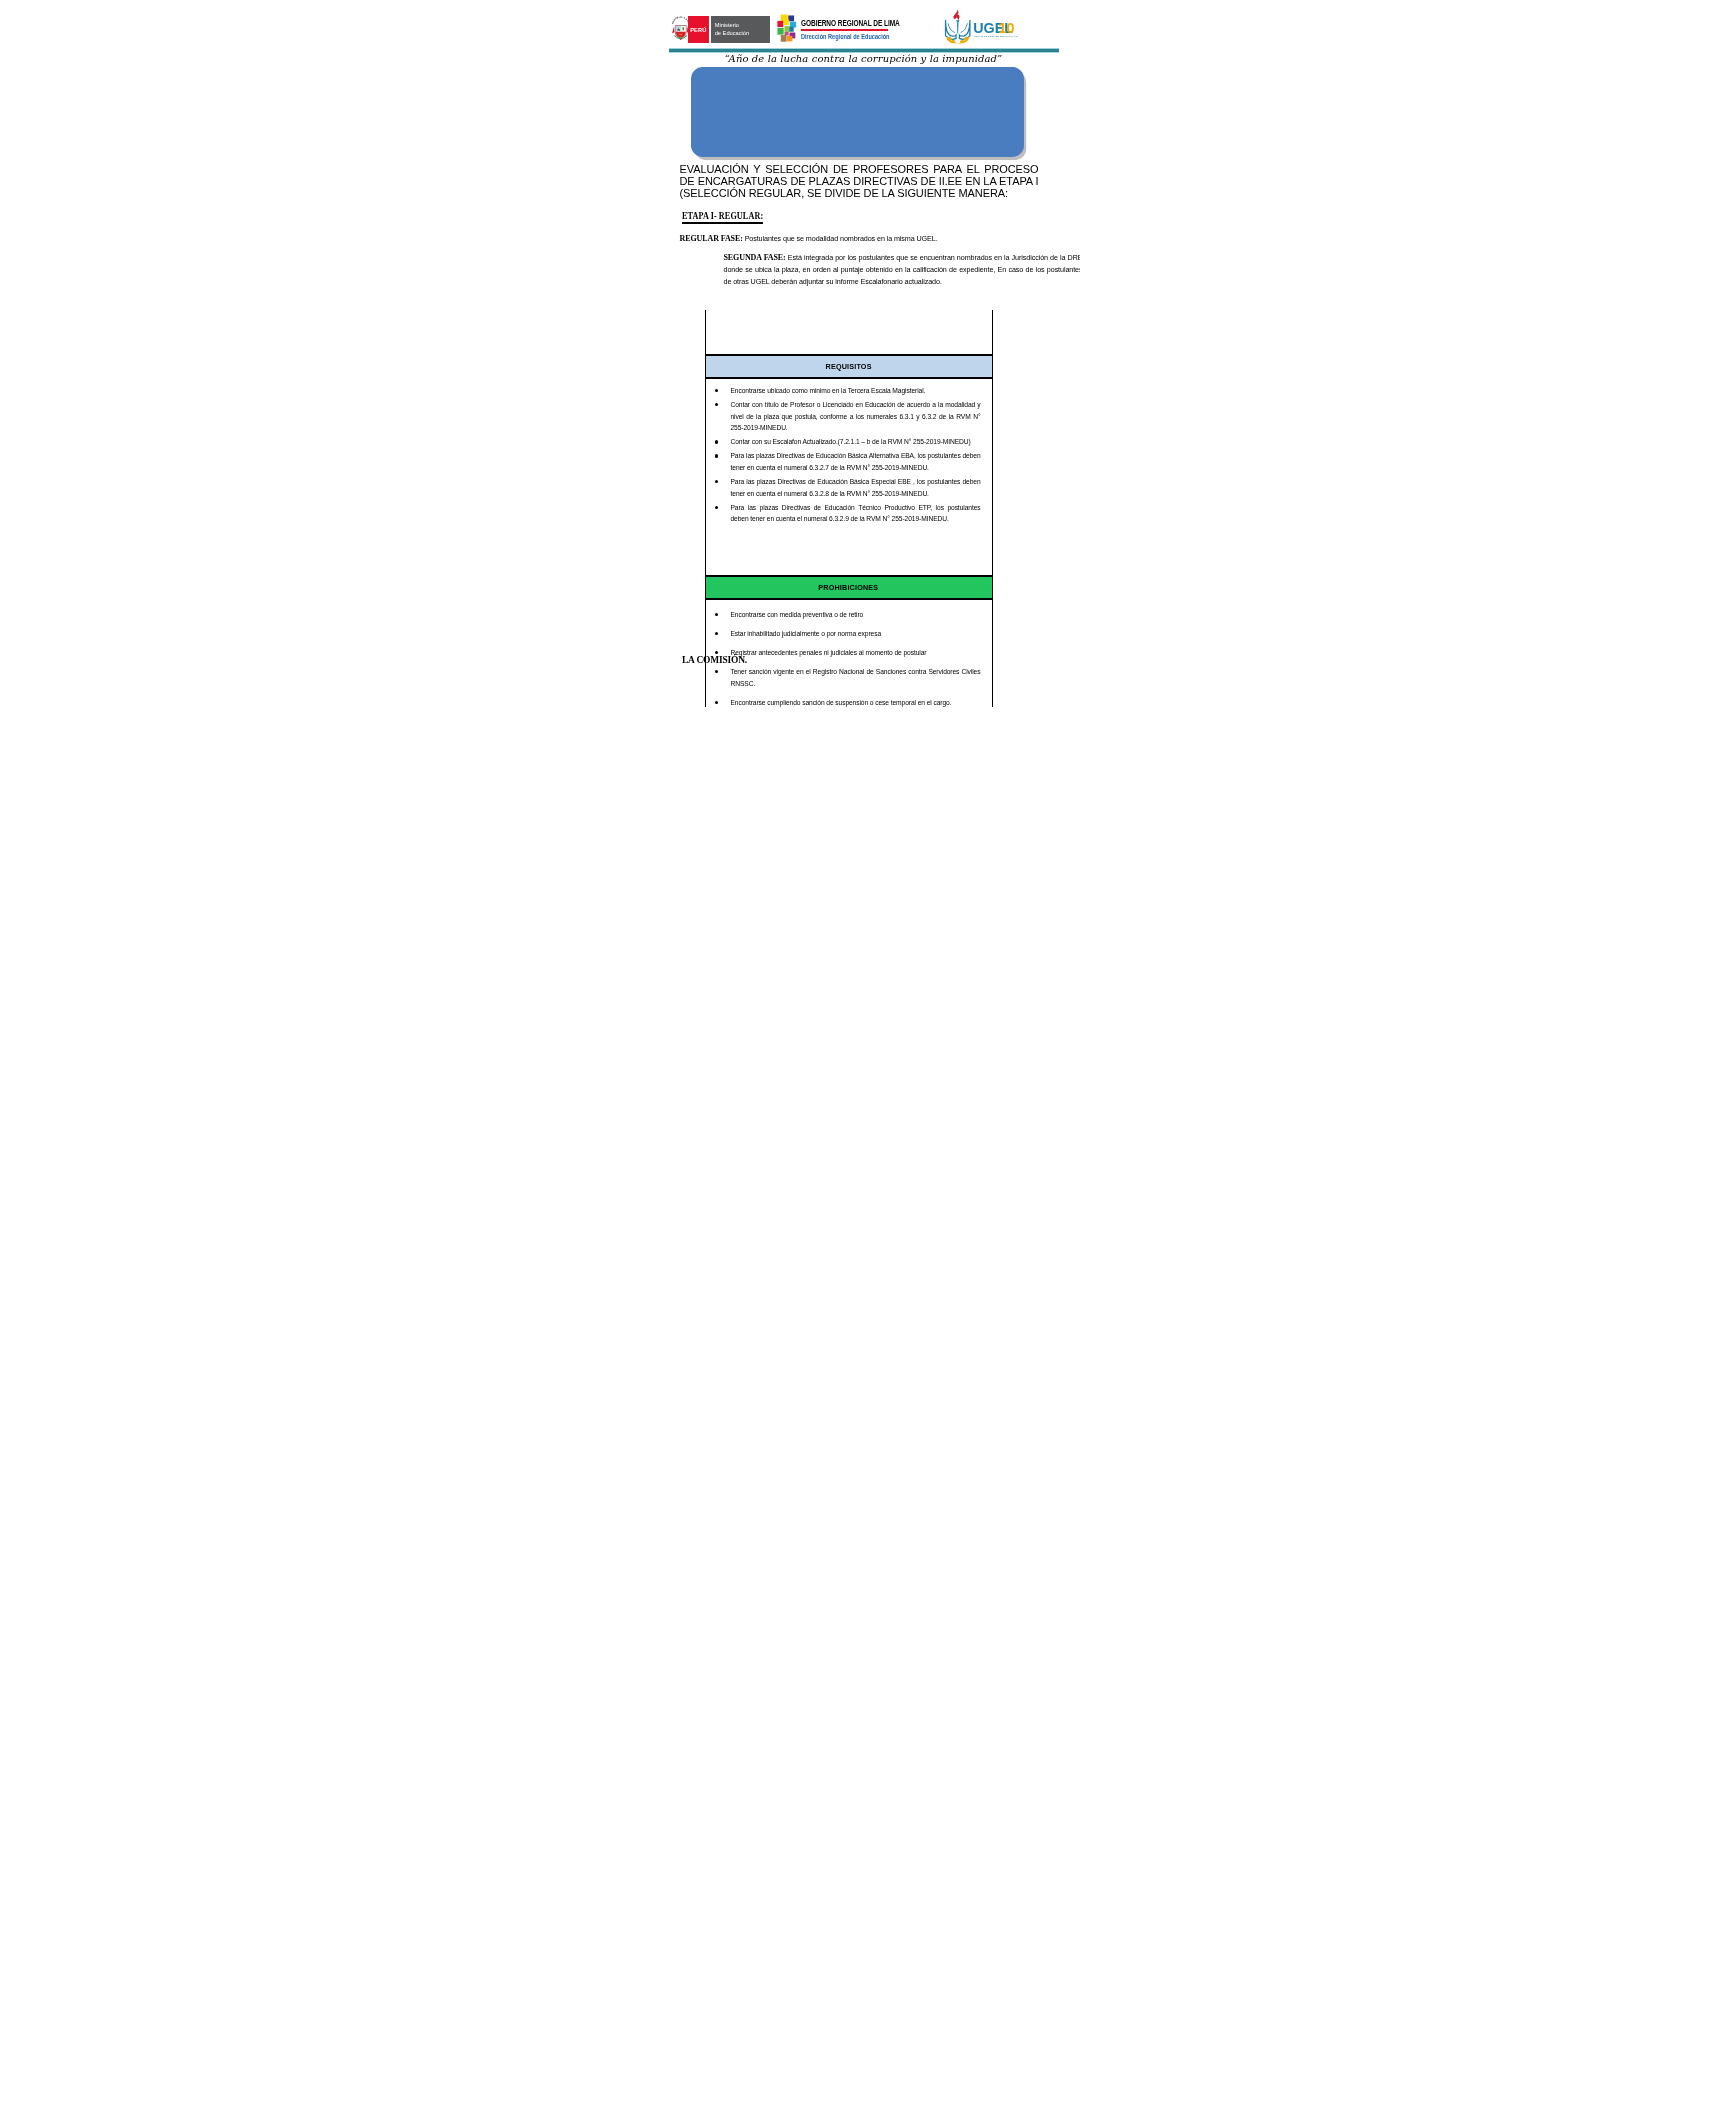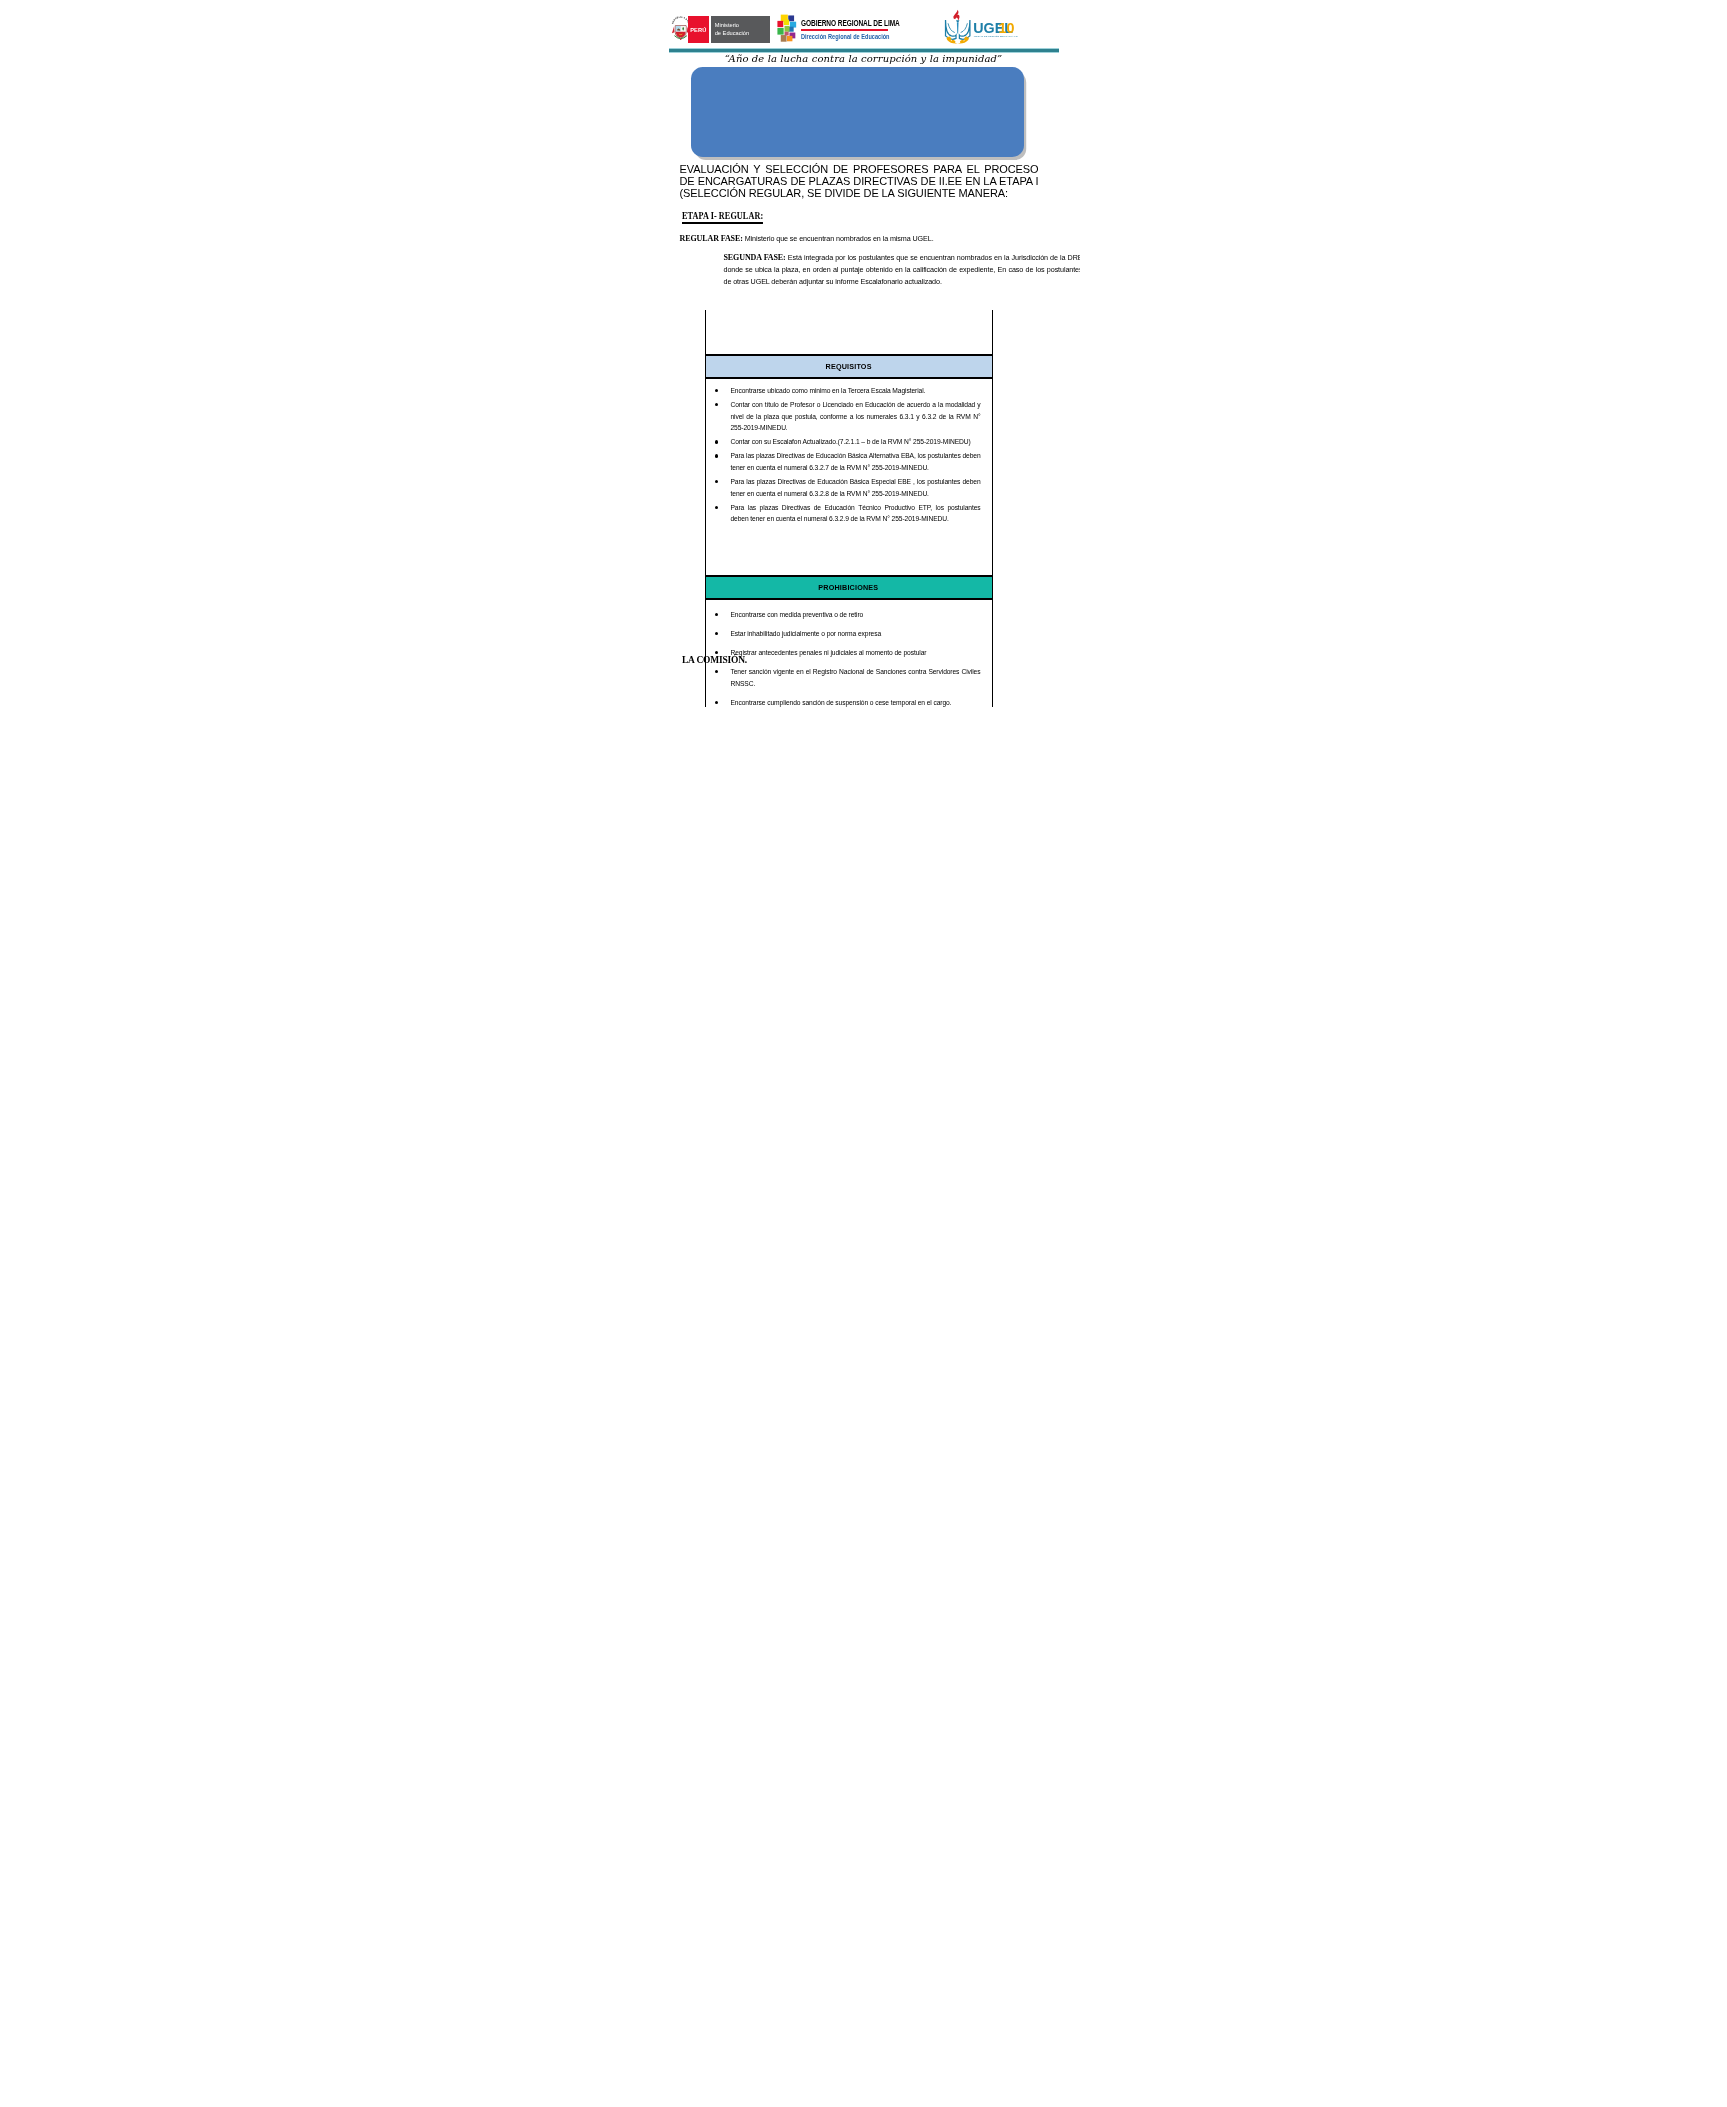--- a/index.html
+++ b/index.html
@@ -74,21 +74,21 @@
   
   .doc-table {
     position:absolute; left:57px; top:310px; width:288px;
     border-left:0.8px solid #000; border-right:0.8px solid #000; box-sizing:border-box;
   }
   .tbl-header {
     border-top:2.1px solid #000; border-bottom:2.1px solid #000;
     height:21px; display:flex; align-items:center; justify-content:center;margin-top:44px;
   }
   .tbl-header.req { background:#bed5ec; }
-  .tbl-header.pro { background:#14b8a6;justify-content:center; }
+  .tbl-header.pro { background:#22c55e;justify-content:center; }
   .tbl-header span {
     font-weight:bold; font-size:8px; letter-spacing:0.2px;
     display:inline-block; transform:scaleX(.9);
   }
   .tbl-body { background:#fff; padding:5.9px 0 4.2px; min-height:124px; box-sizing:border-box; }
   .tbl-body.pro-body { padding:8.4px 0 7.6px; min-height:120px; border-bottom:2.1px solid #000; }
   .tbl-body ul { margin:0; padding:0; list-style:none; }
   .tbl-body li {
     position:relative; padding:0 11px 0 25px; font-size:6.7px; line-height:11.8px;
     text-align:justify; letter-spacing:-0.1px; margin-bottom:2.1px;
@@ -194,21 +194,21 @@
 
   <div class="motto">“Año de la lucha contra la corrupción y la impunidad”</div>
 
   <div class="title-shadow"></div>
 
   <div class="body-par intro">EVALUACIÓN Y SELECCIÓN DE PROFESORES PARA EL PROCESO DE ENCARGATURAS DE PLAZAS DIRECTIVAS DE  II.EE EN LA ETAPA I (SELECCIÓN REGULAR, SE DIVIDE DE LA SIGUIENTE MANERA:</div>
 
   <div class="etapa poster">ETAPA I-  REGULAR:</div>
 
   <div class="fase primera">
-    <span class="fase-label">REGULAR FASE:</span><span> Ministerio que se encuentran  nombrados en la  misma UGEL.</span>
+    <span class="fase-label">REGULAR FASE:</span><span> Postulantes que se modalidad  nombrados en la  misma UGEL.</span>
   </div>
 
   <div class="fase segunda">
     <span class="fase-label">SEGUNDA FASE:</span><span> Está integrada por los postulantes que se encuentran nombrados en la Jurisdicción de la DRE donde se ubica la plaza, en orden al puntaje obtenido en la calificación de expediente, En caso de los postulantes de otras UGEL deberán adjuntar su informe Escalafonario actualizado.</span>
   </div>
 
   <div class="doc-table">
     <div class="tbl-header req">
       <span>REQUISITOS</span>
     </div>

